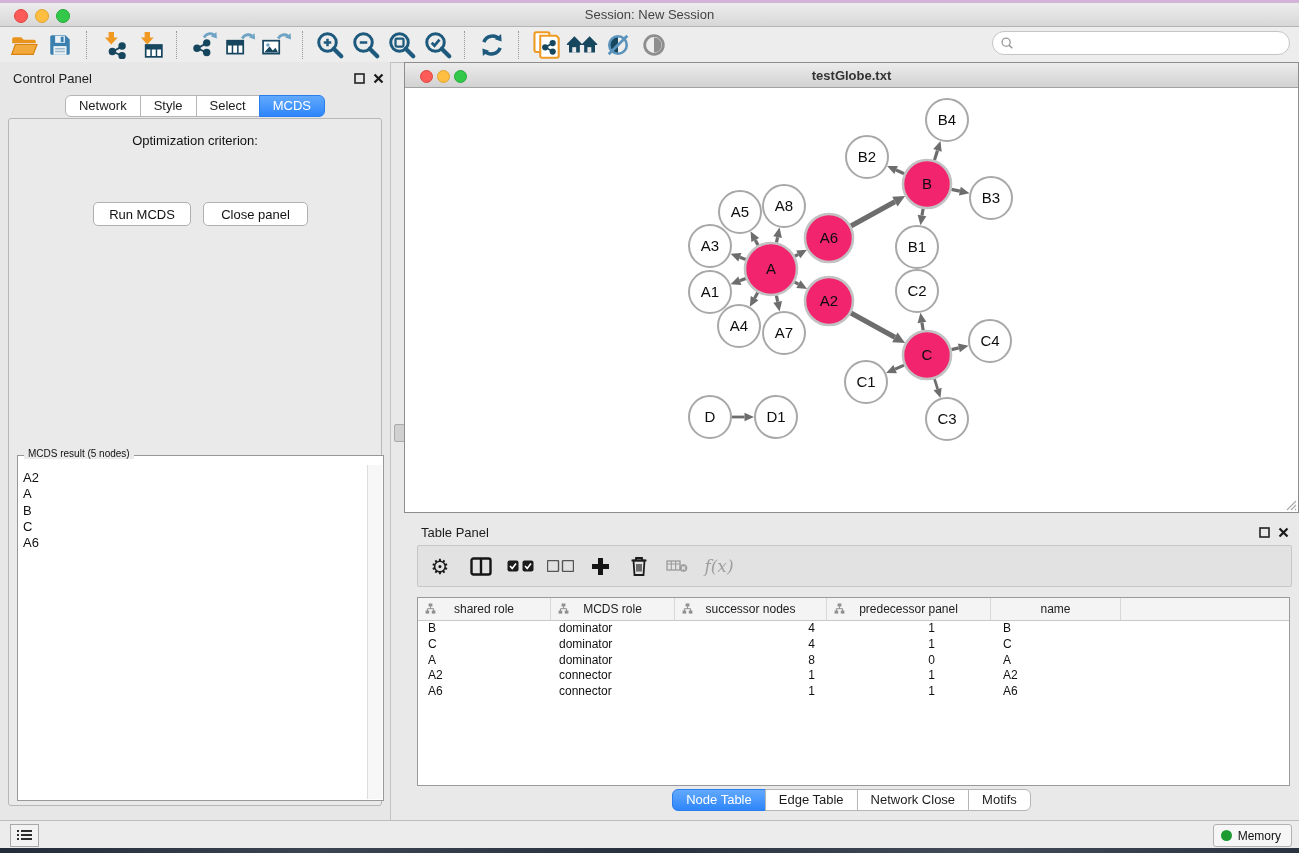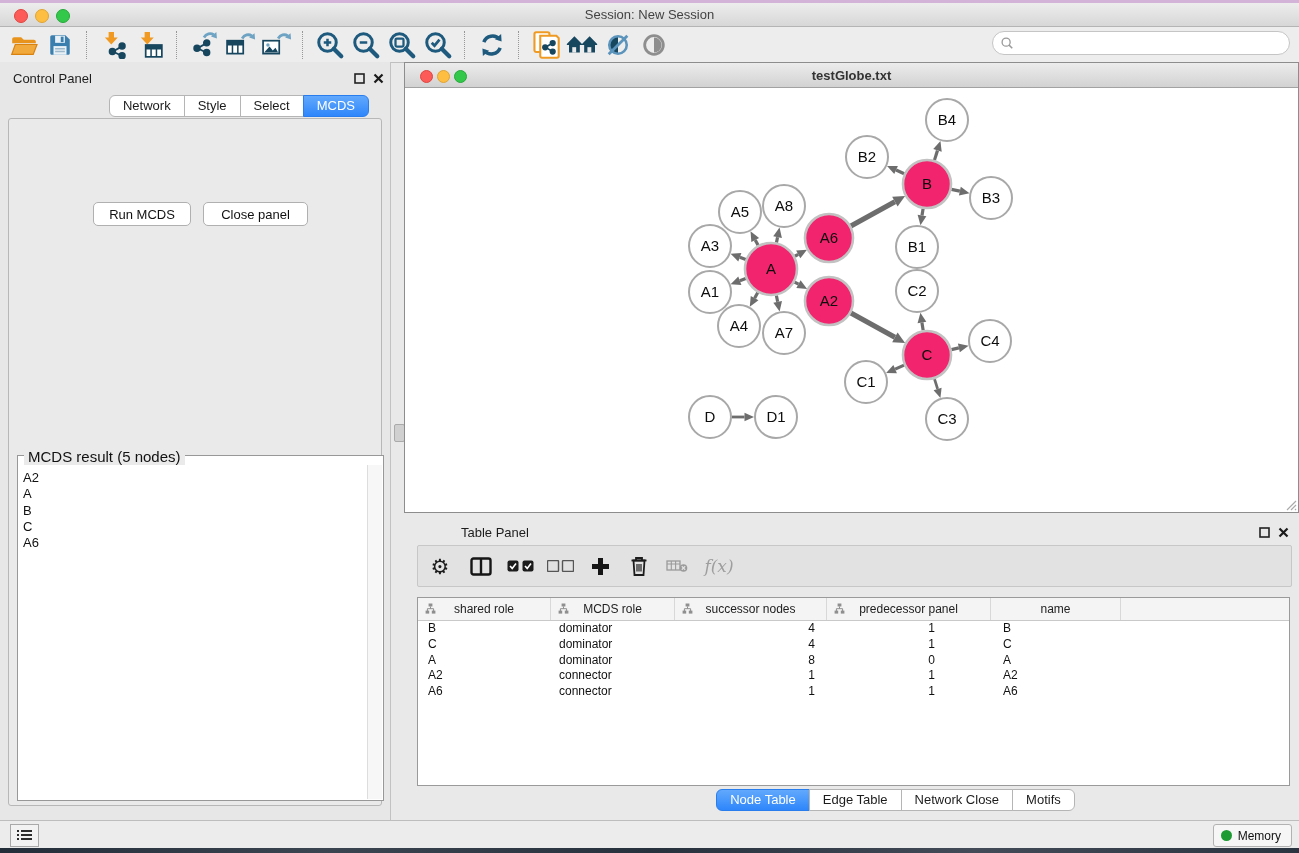--- a/index.html
+++ b/index.html
@@ -17,52 +17,52 @@
   .toolbar{left:0;top:27px;width:100%;height:35px;background:#ededed;border-bottom:1px solid #bfbfbf;display:flex;align-items:center;}
   .tb-icon{width:36px;height:32px;display:flex;align-items:center;justify-content:center;cursor:default;}
   .tb-sep{width:1px;height:28px;border-left:1px dotted #979797;margin:0 8px;}
   .searchbox{position:absolute;right:9px;top:4px;width:296px;height:22px;background:#fff;border:1px solid #c5c5c5;border-radius:12px;display:flex;align-items:center;}
   .searchbox input{border:none;outline:none;background:transparent;flex:1;font-size:12px;font-family:"Liberation Sans",sans-serif;padding-right:8px;}
   
   .control-panel{left:0;top:62px;width:390px;height:758px;background:#e7e7e7;border-right:1px solid #c2c2c2;}
   .panel-title{font-size:13px;color:#1d1d1d;}
   .cp-title{left:13px;top:9px;}
   .panel-btn{position:absolute;width:14px;height:14px;display:flex;align-items:center;justify-content:center;}
-  .seg-group{display:flex;margin-left:44px;}
+  .seg-group{display:flex;}
   .seg-tab{height:20px;line-height:20px;padding:0 13px;font-size:13px;color:#1c1c1c;background:#fff;border:1px solid #b5b5b5;margin-left:-1px;cursor:default;}
   .seg-tab:first-child{border-top-left-radius:6px;border-bottom-left-radius:6px;margin-left:0;}
   .seg-tab:last-child{border-top-right-radius:6px;border-bottom-right-radius:6px;}
   .seg-tab.active{background:linear-gradient(#62a9fd,#2e86fb);border-color:#2a7ded;color:#fff;}
   .cp-tabs{left:0;top:33px;width:390px;display:flex;justify-content:center;}
   .cp-box{left:8px;top:56px;width:372px;height:686px;background:#eaeaea;border:1px solid #b7b7b7;border-radius:3px;}
   .opt-label{left:0;top:14px;width:100%;text-align:center;font-size:13px;color:#111;}
   .cp-select{left:34px;top:37px;width:312px;height:23px;background:#fff;border:1px solid #b0b0b0;border-radius:4px;display:flex;align-items:center;cursor:default;}
   .cp-select .val{flex:1;font-size:13px;color:#111;padding-left:9px;white-space:nowrap;}
   .stepper{width:18px;height:19px;margin-right:2px;border-radius:3px;background:linear-gradient(#6fb0fd,#3787fb);display:flex;flex-direction:column;align-items:center;justify-content:center;gap:1px;}
   .stepper svg{display:block;}
   .cp-btn{position:absolute;height:22px;background:#fff;border:1px solid #b0b0b0;border-radius:5px;font-size:13px;color:#111;display:flex;align-items:center;justify-content:center;cursor:default;margin-top:12px;}
   .run-btn{left:84px;top:71px;width:96px;}
   .closep-btn{left:194px;top:71px;width:103px;}
   .result-group{left:8px;top:336px;width:365px;height:344px;border:1px solid #989898;background:#fff;}
-  .result-legend{position:absolute;left:6px;top:-8px;background:#eaeaea;padding:0 4px;font-size:15px;color:#111;}
+  .result-legend{position:absolute;left:6px;top:-8px;background:#eaeaea;padding:0 4px;font-size:10px;color:#111;}
   .result-list{position:absolute;left:1px;top:9px;right:15px;bottom:1px;background:#fff;overflow:hidden;}
   .result-item{font-size:13px;color:#111;line-height:16.3px;padding-left:4px;}
   .result-scroll{position:absolute;top:9px;right:1px;bottom:1px;width:14px;background:#f7f7f7;border-left:1px solid #ddd;}
   .cp-grip{left:394px;top:424px;width:9px;height:16px;background:#d0d0d0;border:1px solid #aaa;border-radius:2px;}
   
   .net-window{left:404px;top:62px;width:895px;height:451px;background:#fff;border:1px solid #8d8d8d;box-sizing:border-box;}
   .net-titlebar{position:absolute;left:0;top:0;width:100%;height:25px;background:linear-gradient(#ececec,#d2d2d2);border-bottom:1px solid #a2a2a2;box-sizing:border-box;}
   .net-titlebar .tl{top:7px;width:11px;height:11px;}
   .net-title-text{width:100%;text-align:center;font-size:13px;color:#333;line-height:25px;font-weight:bold;}
   .net-canvas{position:absolute;left:0;top:25px;width:893px;height:424px;background:#fff;}
   .net-grip{position:absolute;right:1px;bottom:1px;width:14px;height:14px;}
   .h-grip{left:845px;top:514px;width:12px;height:7px;background:#d0d0d0;border:1px solid #aaa;border-radius:2px;}
   
   .table-panel{left:404px;top:513px;width:895px;height:307px;background:#e9e9e9;}
-  .tp-title{left:17px;top:12px;margin-left:40px;}
+  .tp-title{left:17px;top:12px;}
   .tp-toolbar{position:absolute;left:13px;top:32px;width:873px;height:40px;background:#e2e2e2;border:1px solid #c7c7c7;border-radius:2px;display:flex;align-items:center;}
   .tp-icon{height:32px;display:flex;align-items:center;justify-content:center;cursor:default;}
   .tbl{position:absolute;left:13px;top:84px;width:873px;height:189px;background:#fff;border:1px solid #9a9a9a;box-sizing:border-box;overflow:hidden;}
   .tbl-header{display:flex;height:22px;background:#f4f4f4;border-bottom:1px solid #c9c9c9;}
   .th{position:relative;display:flex;align-items:center;justify-content:center;font-size:12px;color:#222;border-right:1px solid #d8d8d8;box-sizing:border-box;cursor:default;}
   .th .sorticon{position:absolute;left:7px;top:5px;}
   .tbl-row{display:flex;height:15.8px;line-height:15.8px;font-size:12px;color:#111;}
   .td{box-sizing:border-box;overflow:hidden;white-space:nowrap;}
   
   .table-tabs{left:404px;top:789px;width:895px;display:flex;justify-content:center;}
@@ -254,20 +254,21 @@
         <path d="M1.5 1.5l8 8M9.5 1.5l-8 8" stroke="#1a1a1a" stroke-width="2.2"></path>
       </svg>
   </div>
   <div class="abs cp-tabs seg-group" id="cp-tabs">
       <div class="seg-tab">Network</div>
       <div class="seg-tab">Style</div>
       <div class="seg-tab">Select</div>
       <div class="seg-tab active">MCDS</div>
     </div>
   <div class="abs cp-box">
+    <div class="abs opt-label">Optimization criterion:</div>
     <div class="cp-btn run-btn">Run MCDS</div>
     <div class="cp-btn closep-btn">Close panel</div>
     <div class="abs result-group">
       <div class="result-legend">MCDS result (5 nodes)</div>
       <div class="result-list" id="result-list" style="padding-top: 5px;">
           <div class="result-item">A2</div>
           <div class="result-item">A</div>
           <div class="result-item">B</div>
           <div class="result-item">C</div>
           <div class="result-item">A6</div>

